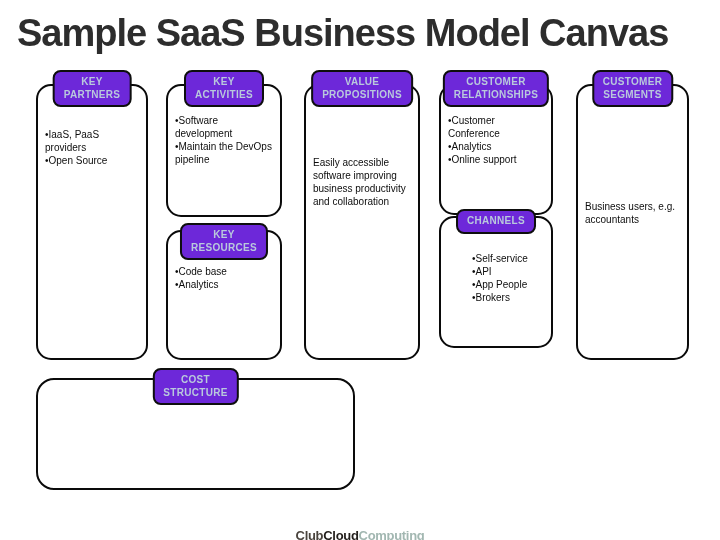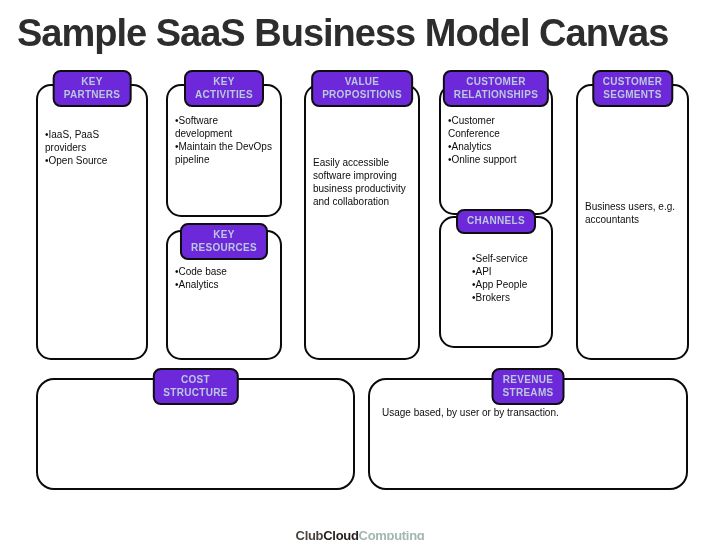--- a/index.html
+++ b/index.html
@@ -148,27 +148,18 @@
     </div>
   </section>
 
   <section class="panel p-cost">
     <div class="tab">
       <span class="tab-label">COST
 STRUCTURE</span>
     </div>
   </section>
 
-  <section class="panel p-rev">
-    <div class="tab">
-      <span class="tab-label">REVENUE
-STREAMS</span>
-    </div>
-    <div class="content">
-      <div class="item">Usage based, by user or by transaction.</div>
-    </div>
-  </section>
 
   <div class="brand">
     <span class="club">Club</span><span class="cloud">Cloud</span><span class="computing">Computing</span>
   </div>
 
 </div>
 
 </body></html>

